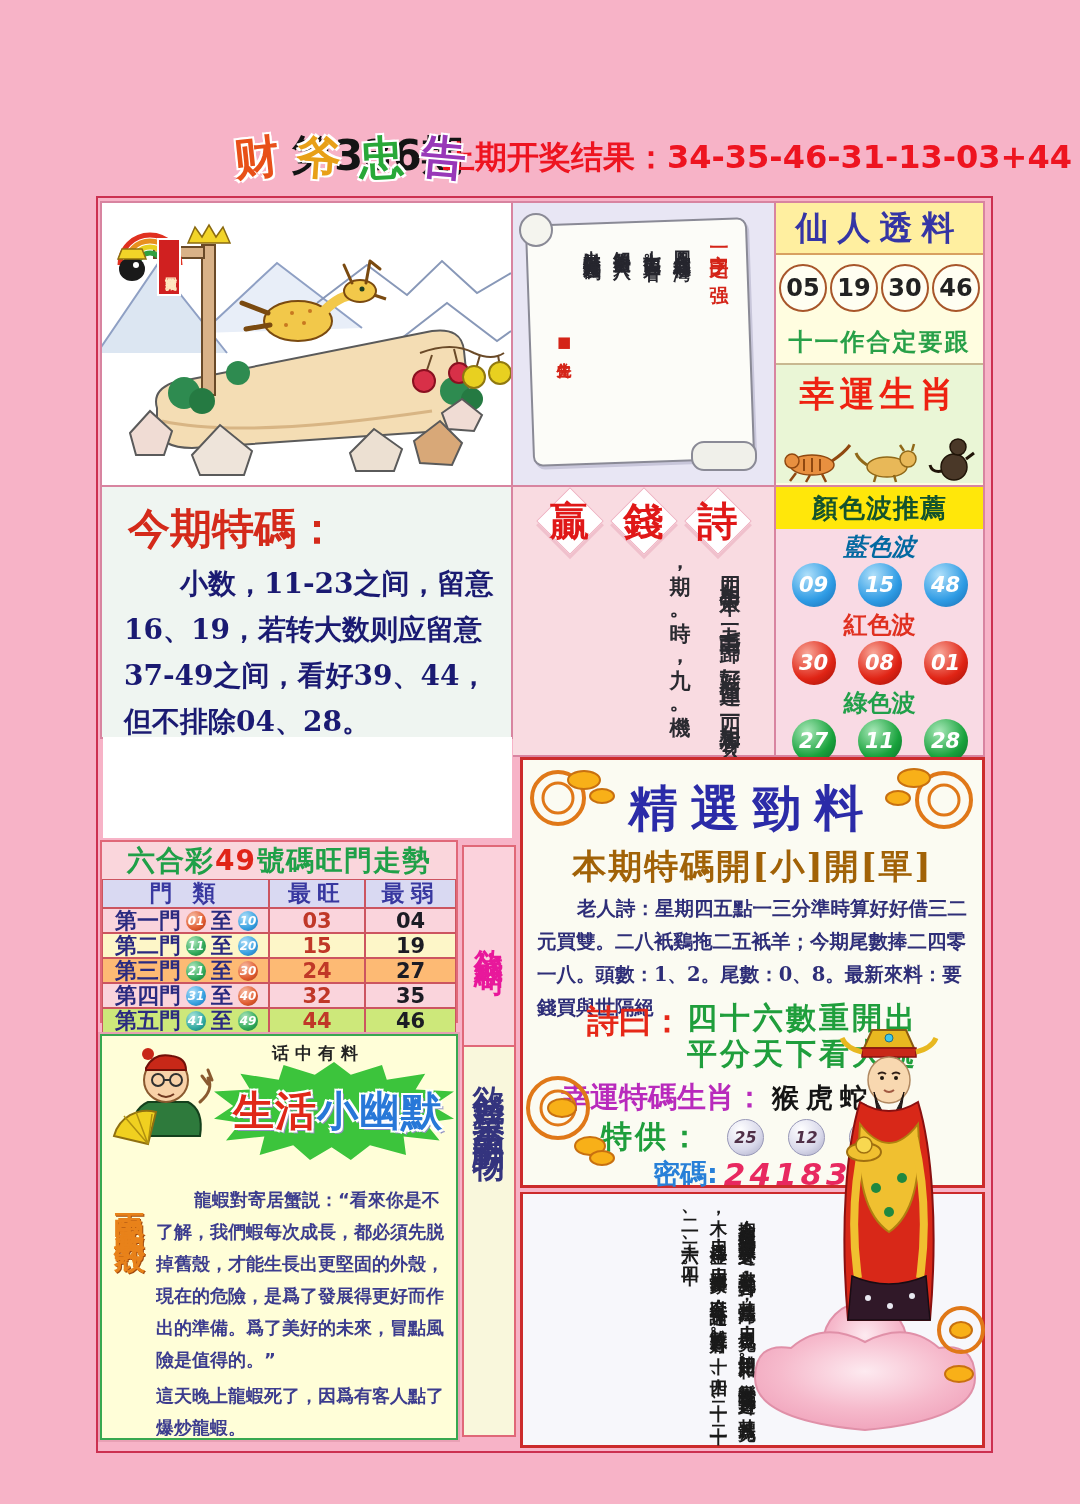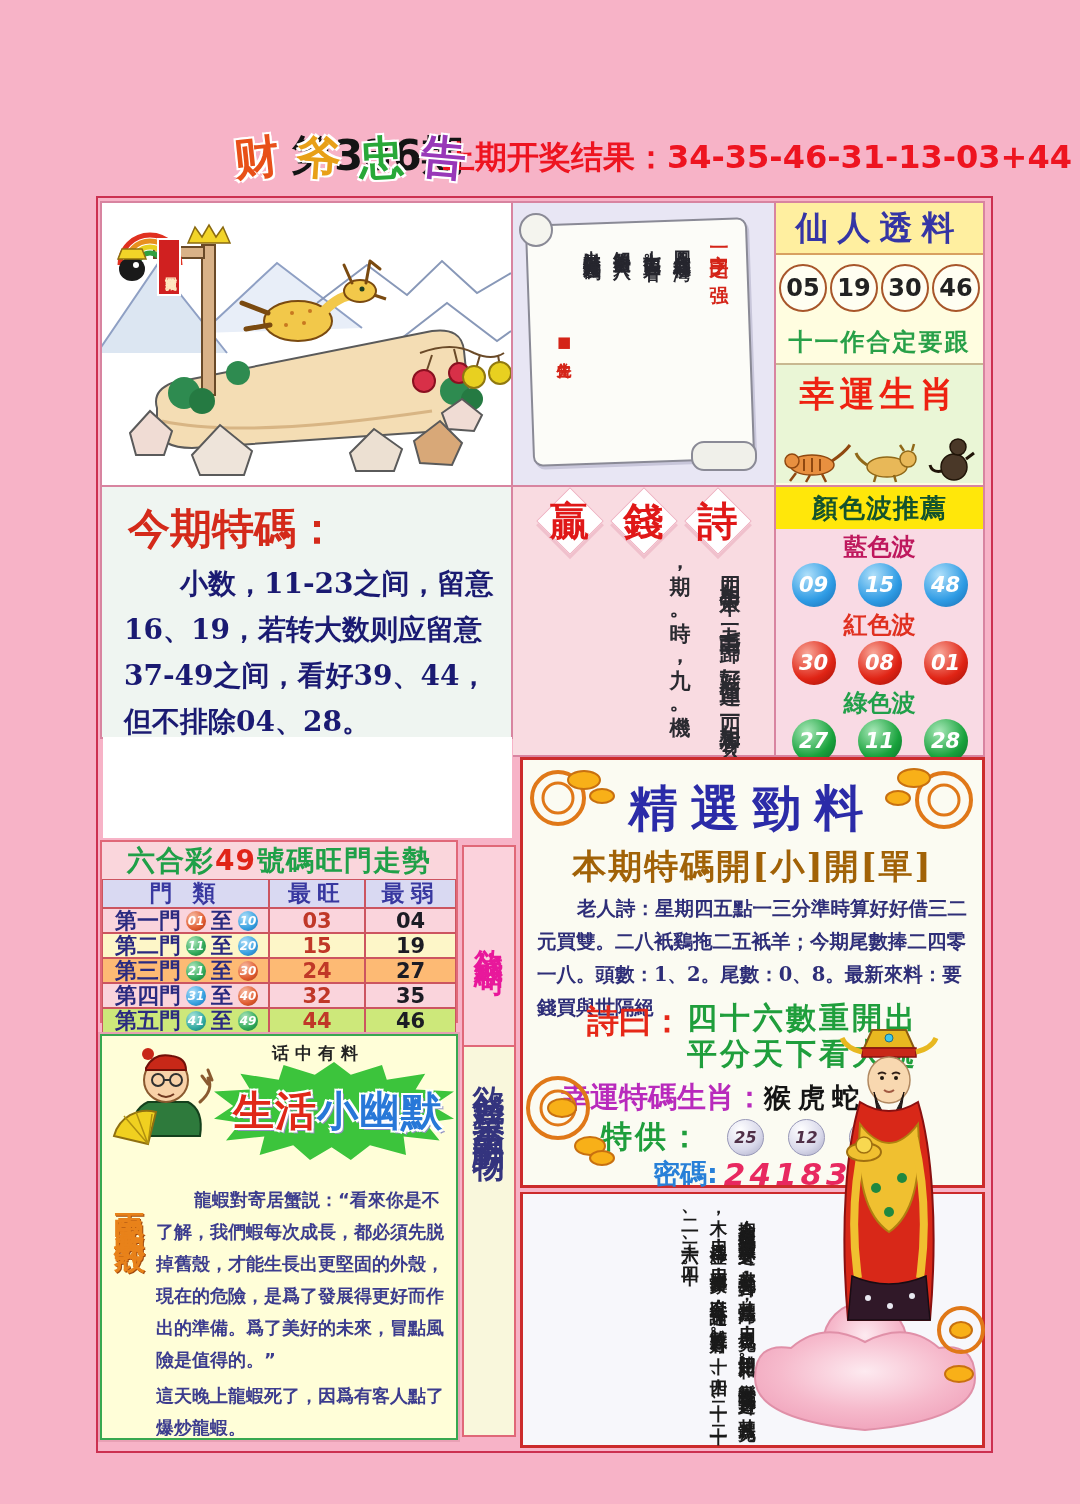--- a/index.html
+++ b/index.html
@@ -48,21 +48,21 @@
   .wp-char::before{content:"";position:absolute;inset:2px;background:#fff;border:1px solid #eeb0c0;transform:rotate(45deg);z-index:0;box-shadow:3px 3px 0 #f0c0cc;}
   .wp-char span{position:relative;z-index:1;}
   .wp-lines{position:absolute;left:18px;top:72px;width:224px;height:188px;writing-mode:vertical-rl;display:flex;justify-content:center;font-family:"DejaVu Serif","Liberation Serif",serif;}
   .wp-line{font-size:21px;font-weight:bold;color:#2a2a30;letter-spacing:4px;line-height:50px;}
 
   
   .color-box{left:776px;top:487px;width:209px;height:270px;border:2px solid #d884a0;border-left:none;border-top:none;background:#f9dae4;}
   .cw-band{height:42px;background:#ffe70a;display:flex;align-items:center;justify-content:center;font-size:26px;font-weight:bold;color:#14532d;letter-spacing:1px;}
   .cw-group{display:flex;flex-direction:column;align-items:center;}
   .cw-label{font-size:24px;font-weight:bold;height:30px;margin-top:2px;}
-  .cw-label.blue{color:#be185d;} .cw-label.red{color:#e03020;} .cw-label.green{color:#22a04a;}
+  .cw-label.blue{color:#0369a1;font-style:italic;} .cw-label.red{color:#e03020;} .cw-label.green{color:#22a04a;}
   .cw-balls{display:flex;gap:22px;margin-top:2px;}
   .ball{width:44px;height:44px;border-radius:50%;display:flex;align-items:center;justify-content:center;color:#fff;font-weight:bold;font-size:21px;font-style:italic;}
   .ball.blue{background:radial-gradient(circle at 35% 28%,#b0e0fa,#2e9be4 60%,#1a6aae);}
   .ball.red{background:radial-gradient(circle at 35% 28%,#f8a89a,#e02415 60%,#9a1008);}
   .ball.green{background:radial-gradient(circle at 35% 28%,#a8e8b8,#18a23c 60%,#0c682a);}
 
   
   .white-box{left:103px;top:737px;width:409px;height:101px;background:#fff;z-index:3;}
 
   
@@ -101,21 +101,21 @@
   .hm-story .p2{margin:4px 0 0 0;}
 
   
   .selected-box{left:520px;top:757px;width:465px;height:431px;background:#fbfbf2;border:3px solid #cc2b2b;}
   .sel-title{position:absolute;left:0;top:16px;width:100%;text-align:center;font-size:49px;font-weight:bold;color:#2b2ba8;letter-spacing:13px;font-family:"DejaVu Serif","Liberation Serif",serif;}
   .sel-sub{position:absolute;left:0;top:84px;width:100%;text-align:center;font-size:34px;font-weight:bold;color:#a16207;letter-spacing:2px;font-family:"DejaVu Serif","Liberation Serif",serif;}
   .sel-laoren{position:absolute;left:14px;top:132px;width:432px;font-size:19.5px;font-weight:bold;color:#2e2e78;line-height:33px;text-indent:40px;font-family:"DejaVu Serif","Liberation Serif",serif;}
   .sel-shiyue{position:absolute;left:0;top:240px;width:100%;display:flex;justify-content:center;align-items:flex-start;gap:4px;}
   .sy-label{font-size:32px;font-weight:bold;color:#e62818;}
   .sy-lines{font-size:30px;font-weight:bold;color:#1f9e3c;line-height:36px;letter-spacing:3px;}
-  .sel-lucky{position:absolute;left:38px;top:318px;display:flex;align-items:center;}
+  .sel-lucky{position:absolute;left:38px;top:318px;display:flex;align-items:center;gap:8px;}
   .lk-label{font-size:29px;font-weight:bold;color:#b82abc;}
   .lk-value{font-size:27px;font-weight:bold;color:#141414;letter-spacing:7px;}
   .sel-tegong{position:absolute;left:78px;top:356px;display:flex;align-items:center;gap:24px;}
   .tg-label{font-size:31px;font-weight:bold;color:#1f9e3c;letter-spacing:3px;}
   .tg-ball{width:35px;height:35px;border-radius:50%;background:radial-gradient(circle at 35% 28%,#ffffff,#d8d8ea 60%,#a8a8c4);border:1px solid #9898b8;display:flex;align-items:center;justify-content:center;font-size:16px;font-weight:bold;font-style:italic;color:#503048;}
   .sel-mima{position:absolute;left:130px;top:396px;display:flex;align-items:center;gap:6px;}
   .mm-label{font-size:27px;font-weight:bold;color:#2880d8;}
   .mm-value{font-size:31px;font-weight:bold;font-style:italic;color:#e82860;letter-spacing:4px;}
 
   

